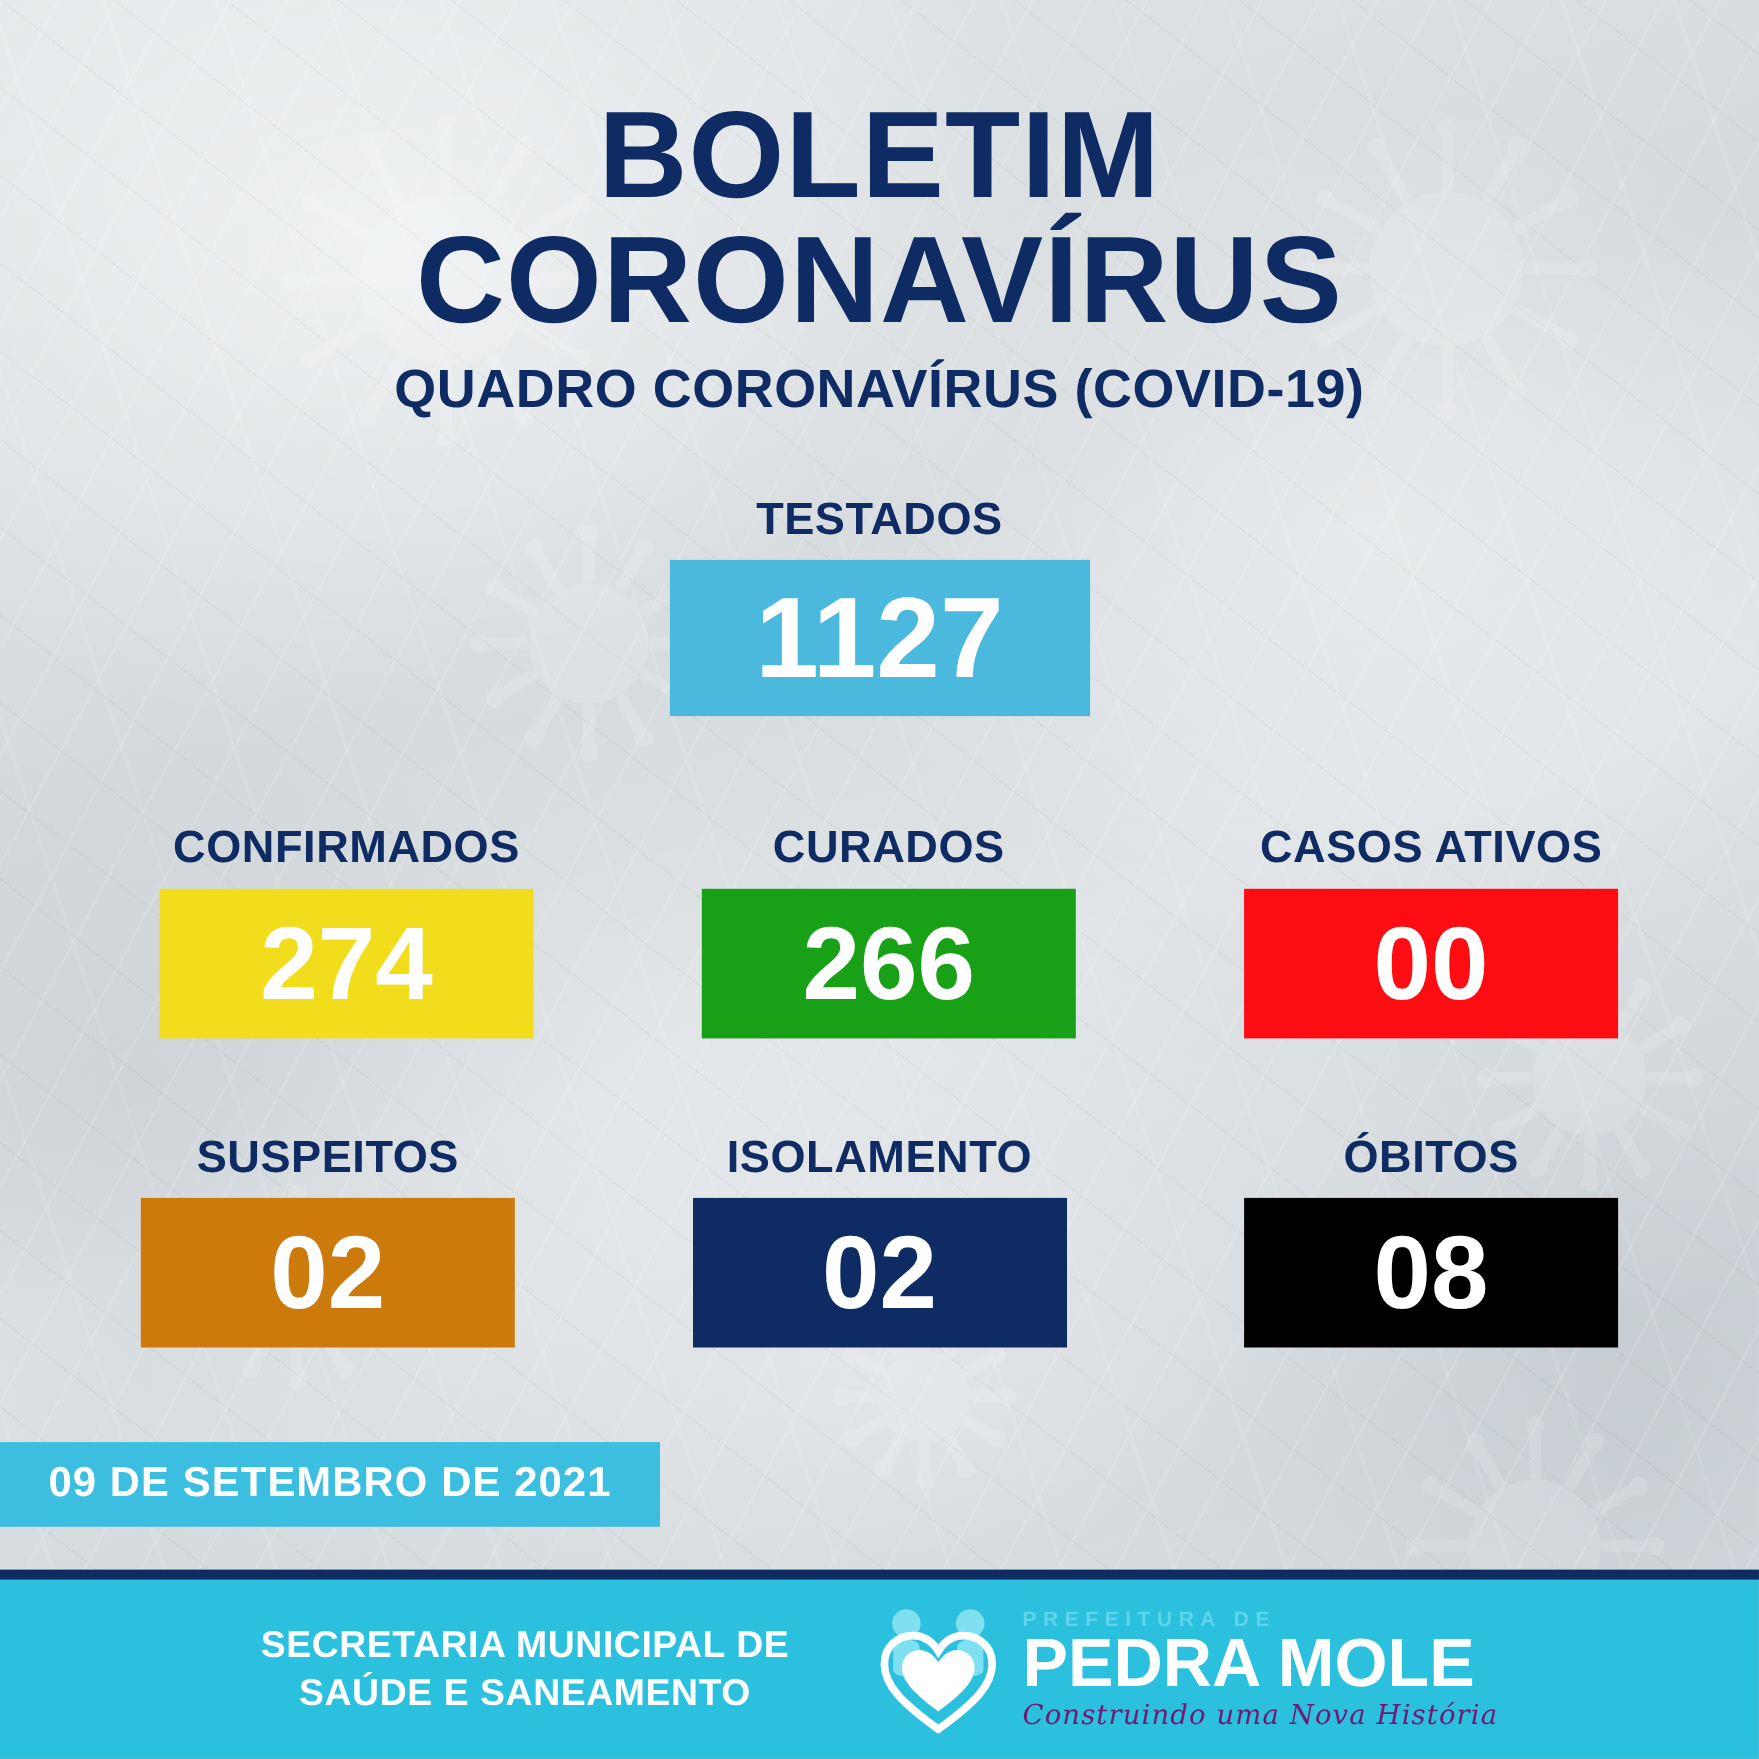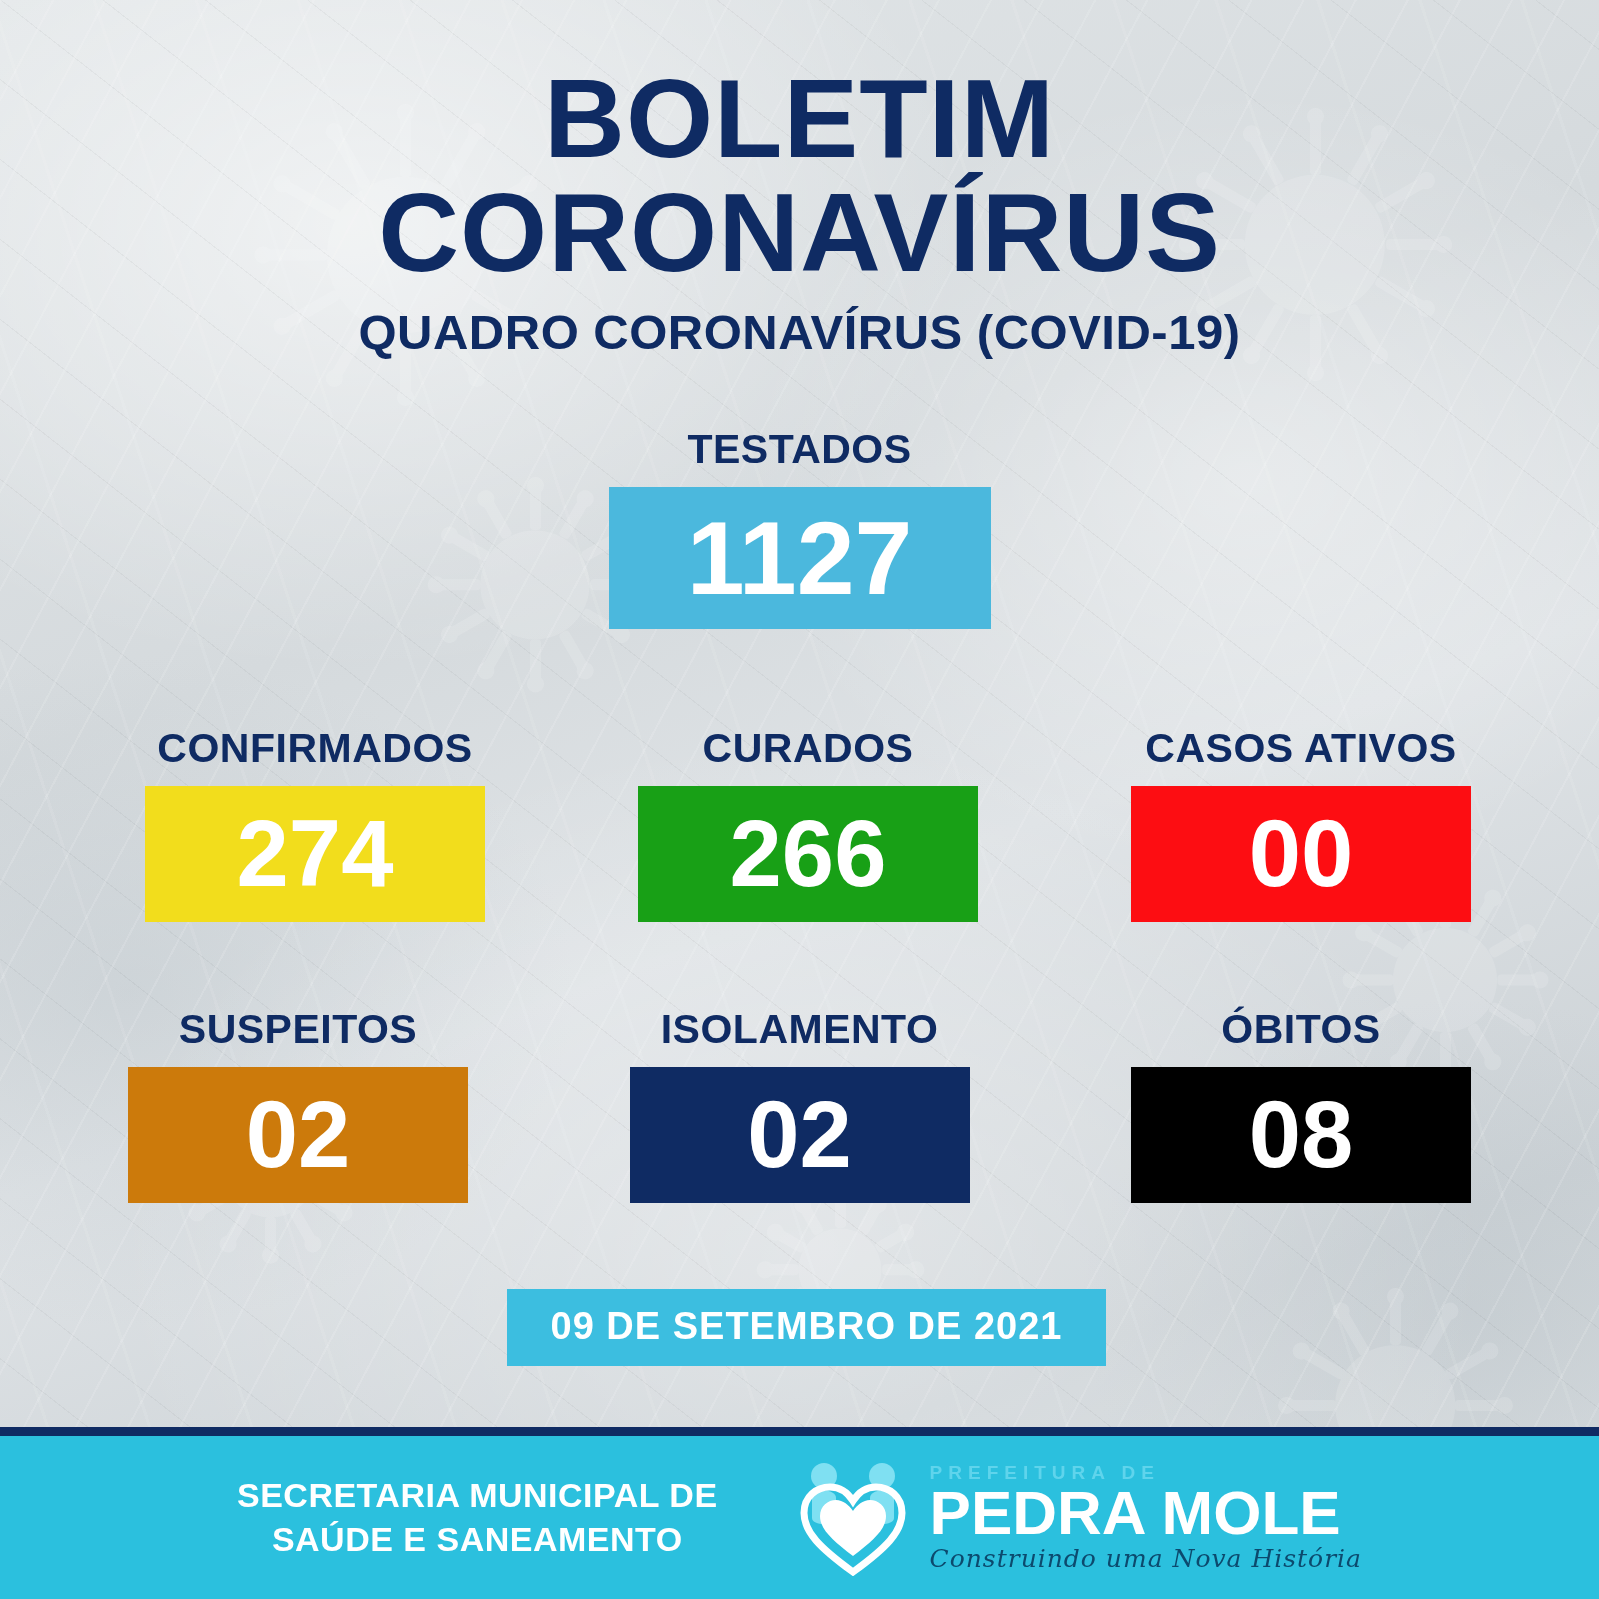--- a/index.html
+++ b/index.html
@@ -68,21 +68,21 @@
     background: #ffffff;
   }
 
   
   .sheet {
     position: relative;
     width: 1599px;
     height: 1599px;
   }
 
-  .header { padding-top: 62px; text-align: center; }
+  .header { padding-top: 84px; text-align: center; }
   .title-line1 {
     font-size: 112px;
     font-weight: bold;
     color: #0f2b63;
     letter-spacing: 1px;
     line-height: 1.02;
   }
   .title-line2 {
     font-size: 112px;
     font-weight: bold;
@@ -142,22 +142,21 @@
   }
   .stat-box .stat-value {
     width: 340px;
     height: 136px;
     font-size: 94px;
   }
 
   .date-wrap {
     margin-top: 86px;
     display: flex;
-    justify-content: center;
-    padding-left: 14px;
+    justify-content: flex-start;
   }
   .date-badge {
     background: #3cbee0;
     color: #ffffff;
     font-size: 38px;
     font-weight: bold;
     letter-spacing: 1px;
     padding: 16px 44px 18px;
   }
 
@@ -197,21 +196,21 @@
   .logo-city {
     font-size: 62px;
     font-weight: bold;
     line-height: 0.95;
     letter-spacing: 0px;
   }
   .logo-slogan {
     font-family: "DejaVu Serif", serif;
     font-style: italic;
     font-size: 25px;
-    color: #0c4a6e;
+    color: #701a75;
     letter-spacing: 1px;
     margin-top: 2px;
   }
 </style>
 </head>
 <body>
 
 <div class="bg"></div>
 
 <div id="virus-layer">

